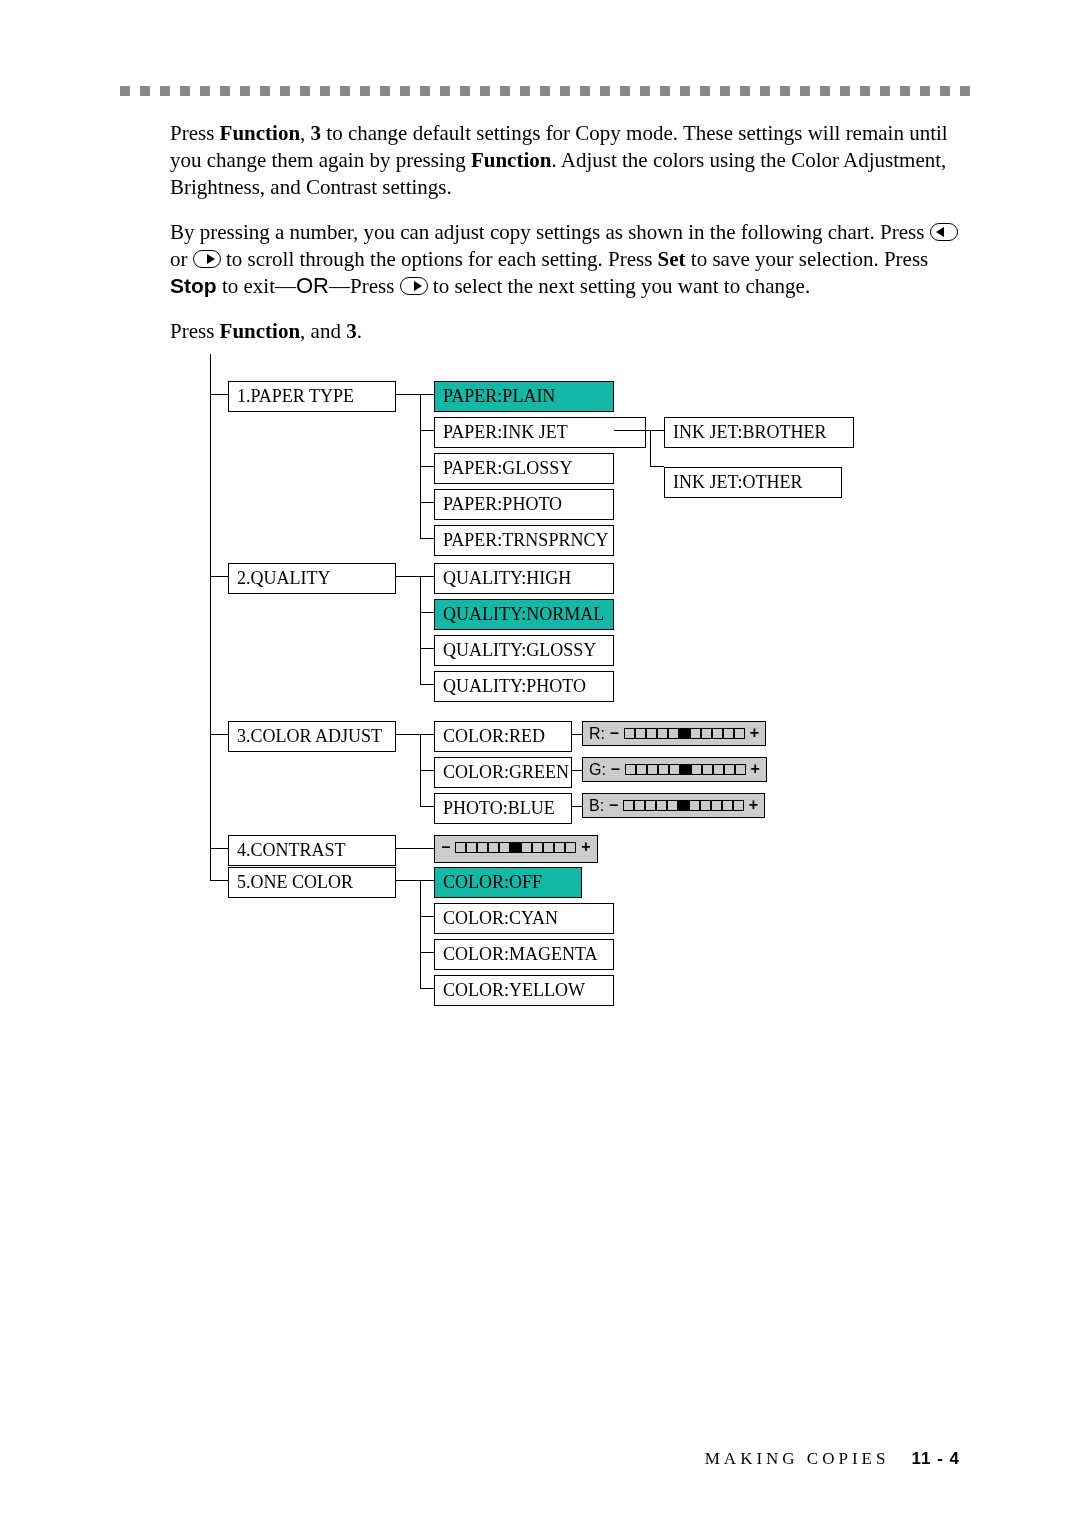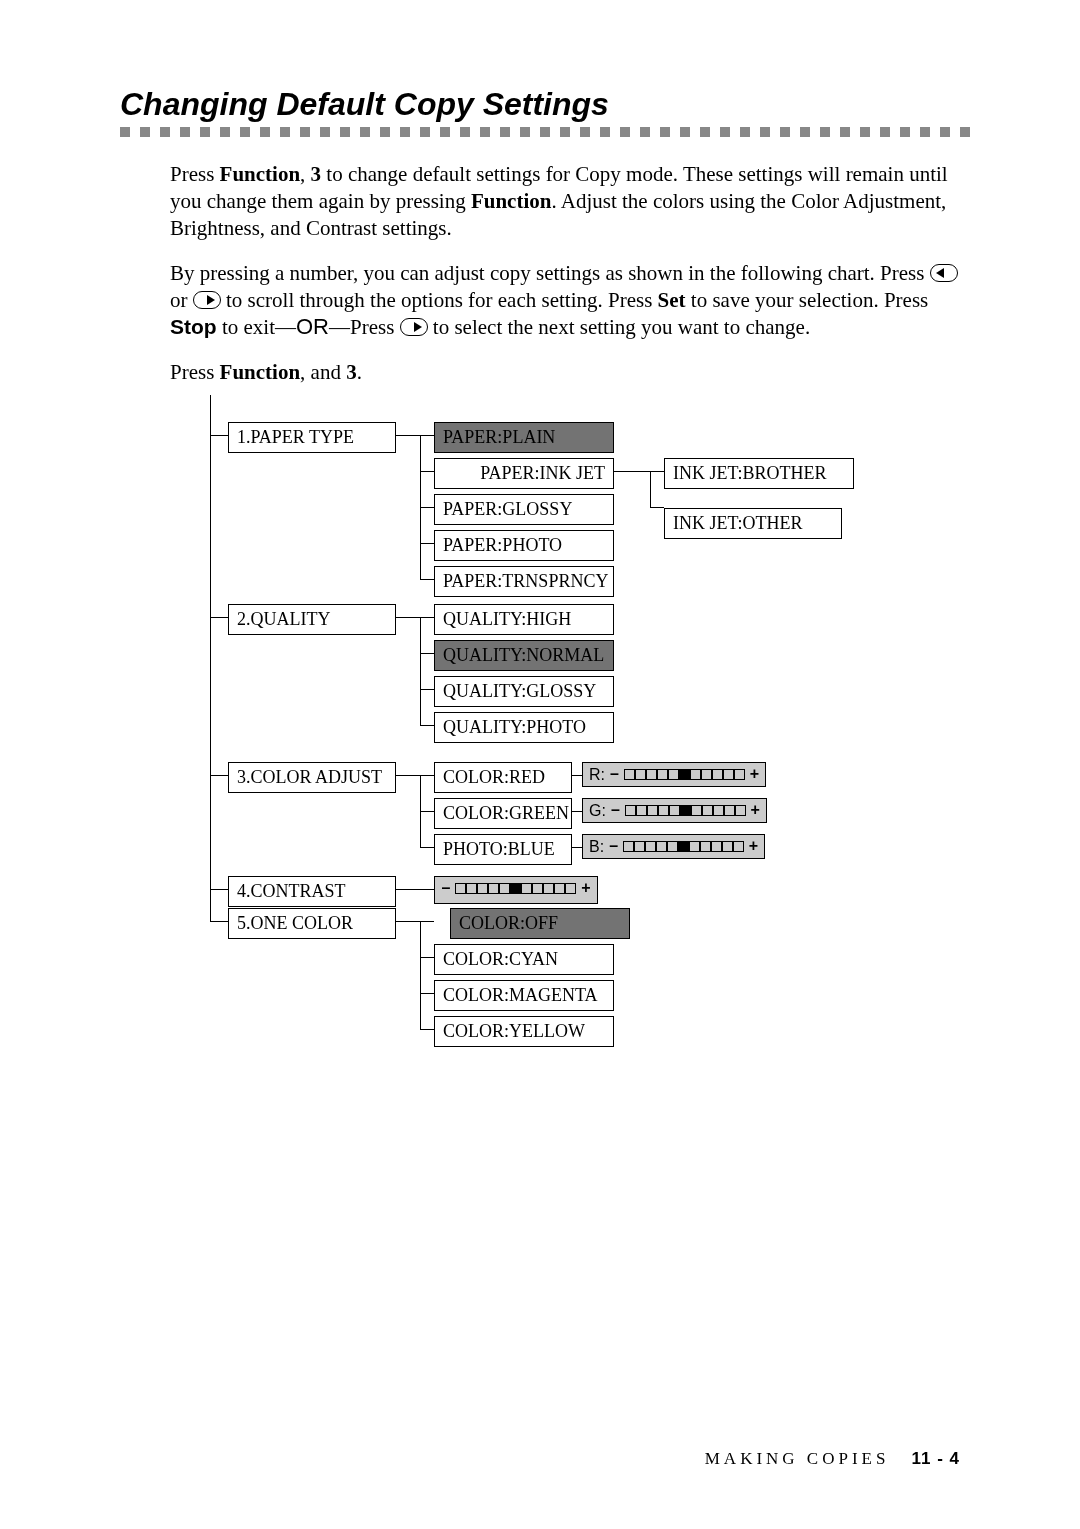--- a/index.html
+++ b/index.html
@@ -74,21 +74,21 @@
     padding-left: 32px;
   }
   .box {
     position: absolute;
     border: 1px solid #000;
     padding: 4px 8px;
     background: #fff;
     white-space: nowrap;
     box-sizing: border-box;
   }
-  .box.def { background: #737373; }
+  .box.def { background: #14b8a6; }
   .line {
     position: absolute;
     background: #000;
   }
 
   .slider {
     position: absolute;
     border: 1px solid #000;
     background: #ccc;
     padding: 3px 6px;
@@ -142,21 +142,20 @@
     font-weight: bold;
     letter-spacing: 1px;
     margin-left: 22px;
   }
 </style>
 </head>
 <body>
 
 <div class="page">
 
-  <h1 class="title">Changing Default Copy Settings</h1>
   <div class="dots"></div>
 
   <p class="para">
     <span>Press </span><span class="bold">Function</span><span>, </span><span class="bold">3</span><span> to change default settings for Copy mode. These settings will remain until you change them again by pressing </span><span class="bold">Function</span><span>. Adjust the colors using the Color Adjustment, Brightness, and Contrast settings.</span>
   </p>
 
   <p class="para">
     <span>By pressing a number, you can adjust copy settings as shown in the following chart. Press </span><span class="arrow-btn left"></span><span> or </span><span class="arrow-btn right"></span><span> to scroll through the options for each setting. Press </span><span class="bold">Set</span><span> to save your selection. Press </span><span class="sans bold">Stop</span><span> to exit—</span><span class="or">OR</span><span>—Press </span><span class="arrow-btn right"></span><span> to select the next setting you want to change.</span>
   </p>
 
@@ -187,21 +186,21 @@
     <div class="line" style="left:186px;top:526px;width:24px;height:1px;"></div>
 
     <div class="line" style="left:210px;top:40px;width:1px;height:145px;"></div>
     <div class="line" style="left:210px;top:40px;width:14px;height:1px;"></div>
     <div class="line" style="left:210px;top:76px;width:14px;height:1px;"></div>
     <div class="line" style="left:210px;top:112px;width:14px;height:1px;"></div>
     <div class="line" style="left:210px;top:148px;width:14px;height:1px;"></div>
     <div class="line" style="left:210px;top:184px;width:14px;height:1px;"></div>
 
     <div class="box def" style="left:224px;top:27px;width:180px;">PAPER:PLAIN</div>
-    <div class="box" style="left:224px;top:63px;width:180px;text-align:right;">PAPER:INK JET</div>
+    <div class="box" style="left:224px;top:63px;width:212px;">PAPER:INK JET</div>
     <div class="box" style="left:224px;top:99px;width:180px;">PAPER:GLOSSY</div>
     <div class="box" style="left:224px;top:135px;width:180px;">PAPER:PHOTO</div>
     <div class="box" style="left:224px;top:171px;width:180px;">PAPER:TRNSPRNCY</div>
 
     <div class="line" style="left:404px;top:76px;width:36px;height:1px;"></div>
     <div class="line" style="left:440px;top:76px;width:1px;height:37px;"></div>
     <div class="line" style="left:440px;top:76px;width:14px;height:1px;"></div>
     <div class="line" style="left:440px;top:112px;width:14px;height:1px;"></div>
     <div class="box" style="left:454px;top:63px;width:190px;">INK JET:BROTHER</div>
     <div class="box" style="left:454px;top:113px;width:178px;">INK JET:OTHER</div>
@@ -249,21 +248,21 @@
       <span class="minus">–</span>
       <span class="sq"></span><span class="sq"></span><span class="sq"></span><span class="sq"></span><span class="sq"></span><span class="sq full"></span><span class="sq"></span><span class="sq"></span><span class="sq"></span><span class="sq"></span><span class="sq"></span>
       <span class="plus">+</span>
     </div>
 
     <div class="line" style="left:210px;top:526px;width:1px;height:109px;"></div>
     <div class="line" style="left:210px;top:526px;width:14px;height:1px;"></div>
     <div class="line" style="left:210px;top:562px;width:14px;height:1px;"></div>
     <div class="line" style="left:210px;top:598px;width:14px;height:1px;"></div>
     <div class="line" style="left:210px;top:634px;width:14px;height:1px;"></div>
-    <div class="box def" style="left:240px;top:513px;width:180px;">COLOR:OFF</div>
+    <div class="box def" style="left:224px;top:513px;width:148px;">COLOR:OFF</div>
     <div class="box" style="left:224px;top:549px;width:180px;">COLOR:CYAN</div>
     <div class="box" style="left:224px;top:585px;width:180px;">COLOR:MAGENTA</div>
     <div class="box" style="left:224px;top:621px;width:180px;">COLOR:YELLOW</div>
 
   </div>
 
 
   <div class="footer">
     <span>MAKING COPIES</span><span class="pn">11 - 4</span>
   </div>

